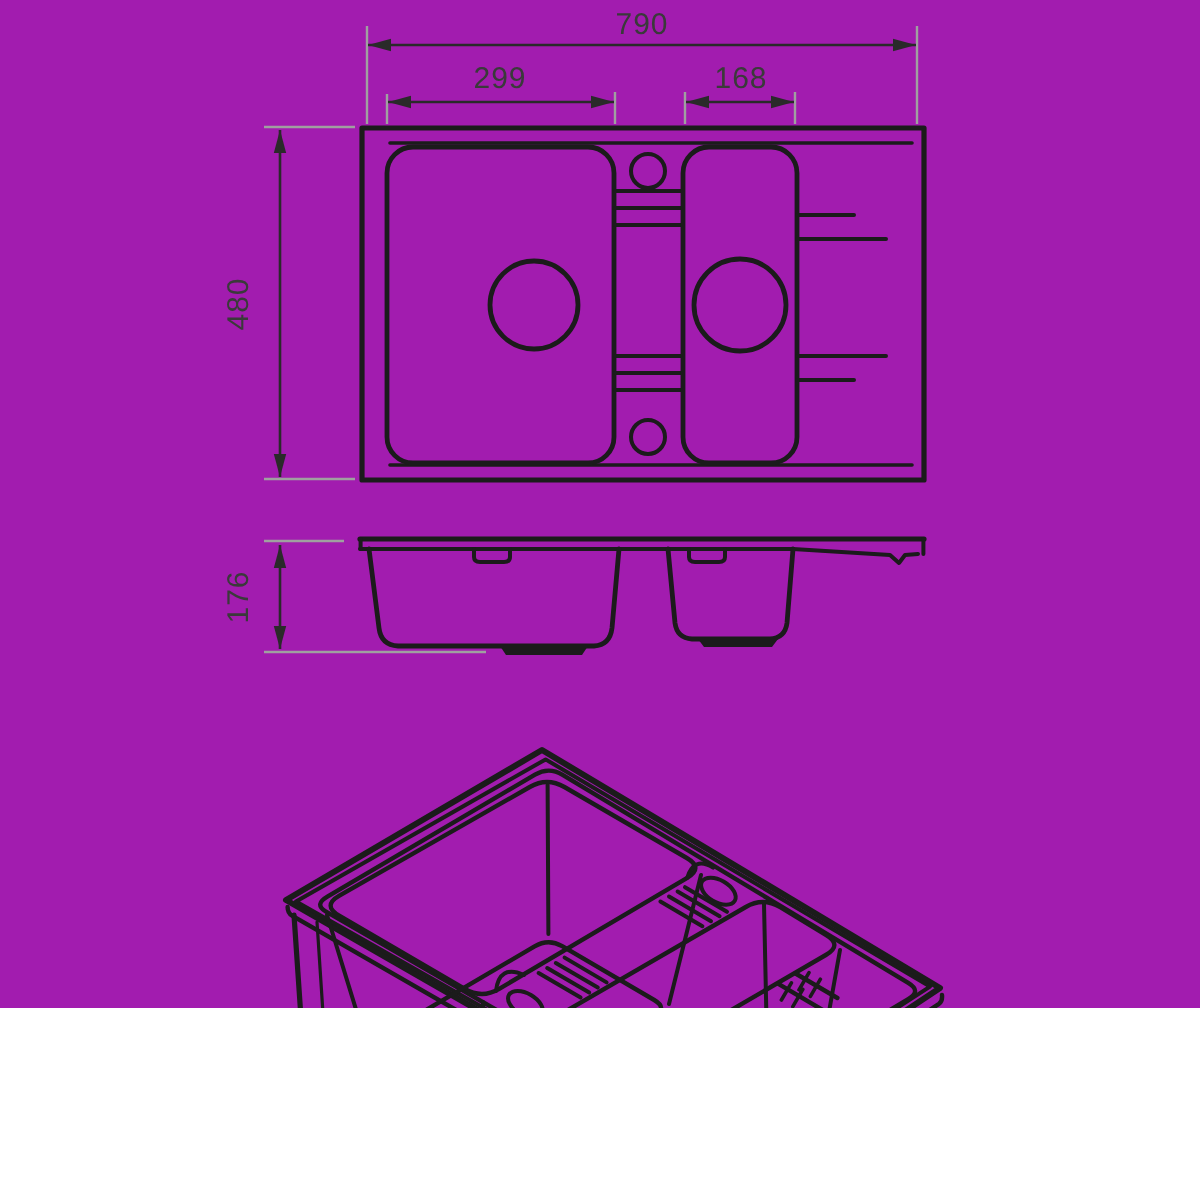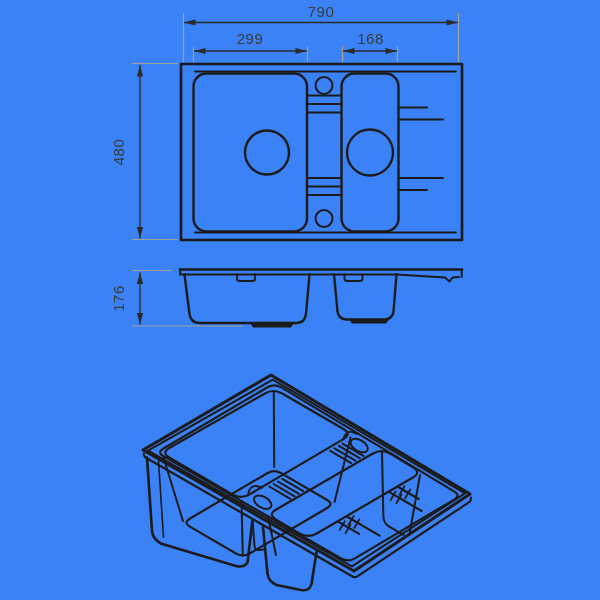--- a/index.html
+++ b/index.html
@@ -1,16 +1,16 @@
 <!DOCTYPE html>
 <html><head>
 <meta charset="utf-8">
 <style>
   html,body{margin:0;padding:0;background:#ffffff;}
-  .canvas{position:relative;width:600px;height:600px;background:#3b82f6;overflow:hidden;}
+  .canvas{position:relative;width:600px;height:504px;background:#a21caf;overflow:hidden;}
   svg{display:block;}
   .dim-text{font-family:"Liberation Sans","DejaVu Sans",sans-serif;font-size:15px;fill:#3a3a3a;letter-spacing:0.5px;}
   .ext{stroke:#a0a0a0;stroke-width:1.2;fill:none;}
   .dim{stroke:#2a2a2a;stroke-width:1.3;fill:none;}
   .arrow{fill:#2a2a2a;stroke:none;}
   .ln{stroke:#1b1b1b;fill:none;stroke-linecap:round;stroke-linejoin:round;}
   .w30{stroke-width:3;}
   .w26{stroke-width:2.6;}
   .w24{stroke-width:2.4;}
   .w22{stroke-width:2.2;}

